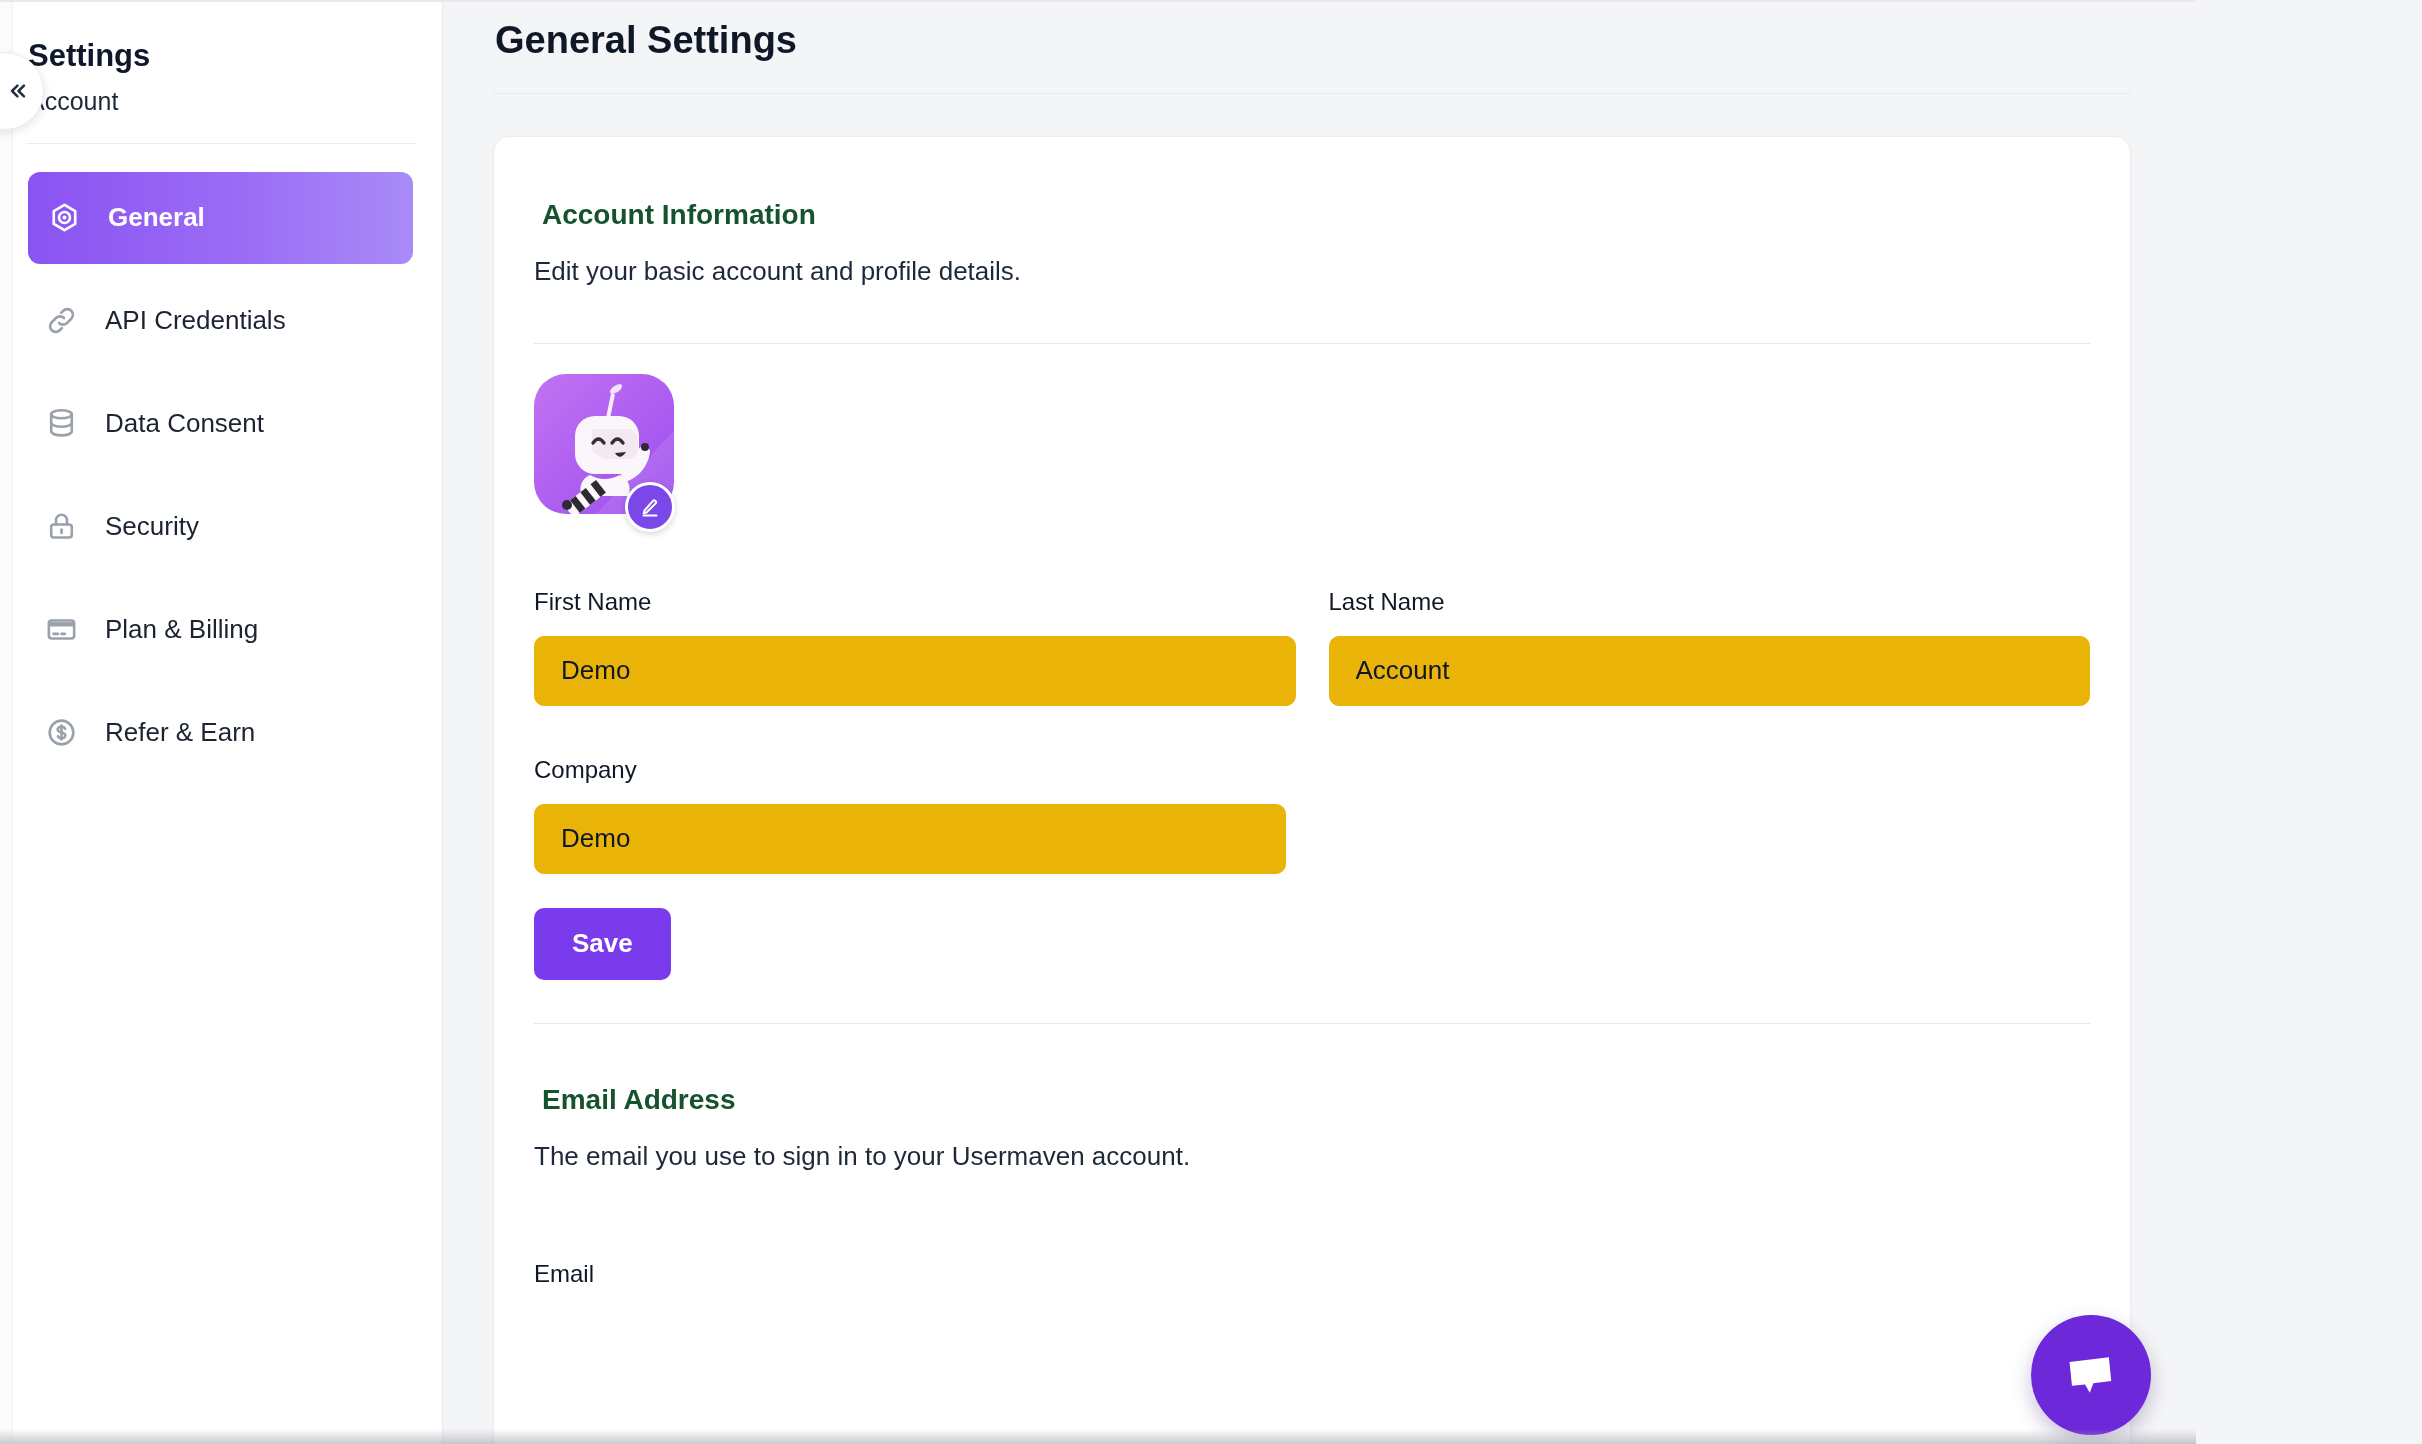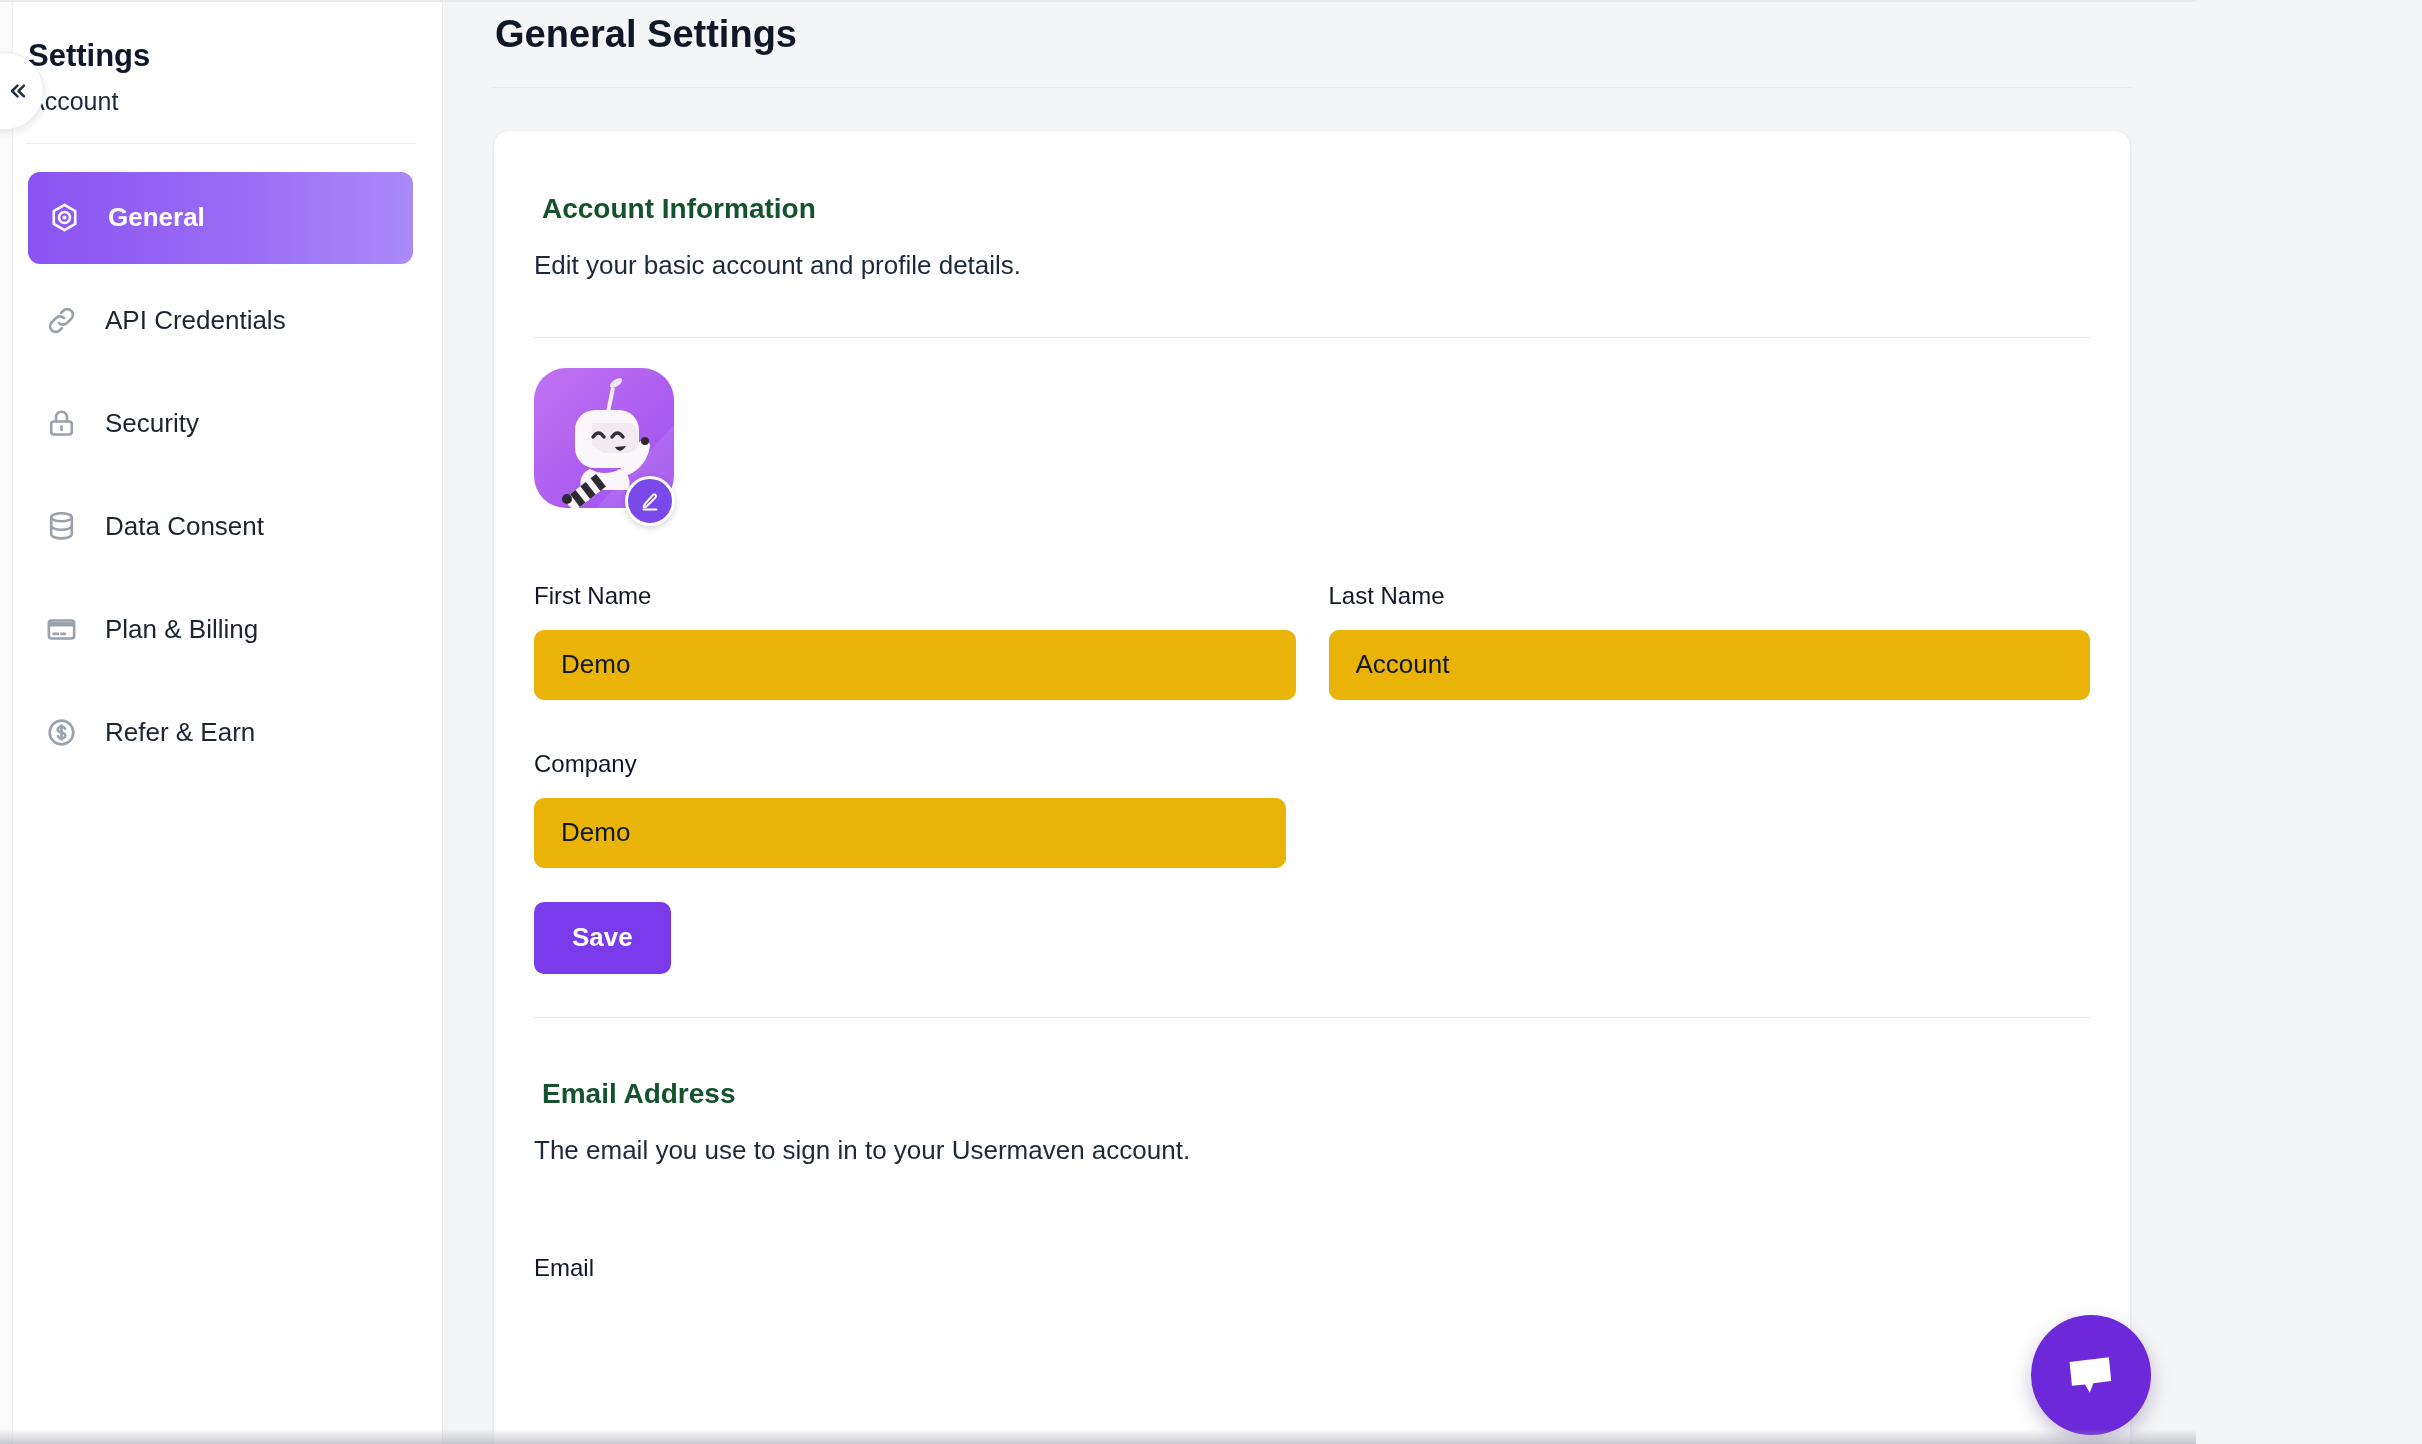--- a/index.html
+++ b/index.html
@@ -63,21 +63,21 @@
     padding-left:20px;
   }
   .nav-item.active .icon { color:#ffffff; }
   .nav-item.active .label { color:#ffffff; font-weight:600; }
 
   
   .main {
     position:absolute; left:443px; top:0; right:0; bottom:0;
     padding:0 65px 0 50px;
   }
-  .page-title { margin-top:12px; margin-left:2px; font-size:38px; font-weight:700; color:#101828; line-height:1.1; }
+  .page-title { margin-top:18px; margin-left:2px; font-size:38px; font-weight:700; color:#101828; line-height:1.1; }
   .header-divider { height:1px; background:#e7e9ec; margin-top:31px; }
 
   .card {
     margin-top:42px;
     height:1340px;
     background:#ffffff;
     border:1px solid #ebedf0;
     border-radius:16px;
     box-shadow:0 1px 3px rgba(16,24,40,.05);
     padding:54px 40px 0 40px;
@@ -176,37 +176,37 @@
             <path d="M10.2 13.8a4.1 4.1 0 0 0 5.8 0l3.1-3.1a4.1 4.1 0 1 0-5.8-5.8l-1.6 1.6"></path>
             <path d="M13.8 10.2a4.1 4.1 0 0 0-5.8 0l-3.1 3.1a4.1 4.1 0 1 0 5.8 5.8l1.6-1.6"></path>
           </svg>
         </span>
         <span class="label">API Credentials</span>
       </div>
 
       <div class="nav-item">
         <span class="icon">
           <svg viewBox="0 0 24 24" fill="none" stroke="currentColor" stroke-width="1.9" stroke-linecap="round" stroke-linejoin="round">
+            <ellipse cx="12" cy="5.3" rx="7.5" ry="2.9"></ellipse>
+            <path d="M4.5 5.3v6.2c0 1.6 3.4 2.9 7.5 2.9s7.5-1.3 7.5-2.9V5.3"></path>
+            <path d="M4.5 11.5v6.2c0 1.6 3.4 2.9 7.5 2.9s7.5-1.3 7.5-2.9v-6.2"></path>
+          </svg>
+        </span>
+        <span class="label">Data Consent</span>
+      </div>
+
+      <div class="nav-item">
+        <span class="icon">
+          <svg viewBox="0 0 24 24" fill="none" stroke="currentColor" stroke-width="1.9" stroke-linecap="round" stroke-linejoin="round">
             <rect x="4.5" y="10.5" width="15" height="9.5" rx="2"></rect>
             <path d="M8 10.5V7.5a4 4 0 0 1 8 0v3"></path>
             <path d="M12 14.3v2.4"></path>
           </svg>
         </span>
         <span class="label">Security</span>
-      </div>
-
-      <div class="nav-item">
-        <span class="icon">
-          <svg viewBox="0 0 24 24" fill="none" stroke="currentColor" stroke-width="1.9" stroke-linecap="round" stroke-linejoin="round">
-            <ellipse cx="12" cy="5.3" rx="7.5" ry="2.9"></ellipse>
-            <path d="M4.5 5.3v6.2c0 1.6 3.4 2.9 7.5 2.9s7.5-1.3 7.5-2.9V5.3"></path>
-            <path d="M4.5 11.5v6.2c0 1.6 3.4 2.9 7.5 2.9s7.5-1.3 7.5-2.9v-6.2"></path>
-          </svg>
-        </span>
-        <span class="label">Data Consent</span>
       </div>
 
       <div class="nav-item">
         <span class="icon">
           <svg viewBox="0 0 24 24" fill="none" stroke="currentColor" stroke-width="1.9" stroke-linecap="round" stroke-linejoin="round">
             <rect x="2.8" y="5.5" width="18.4" height="13" rx="2"></rect>
             <rect x="3.6" y="6.6" width="16.8" height="3.2" fill="currentColor" stroke="none"></rect>
             <path d="M6.2 15.2h3.2M12 15.2h2.4"></path>
           </svg>
         </span>

